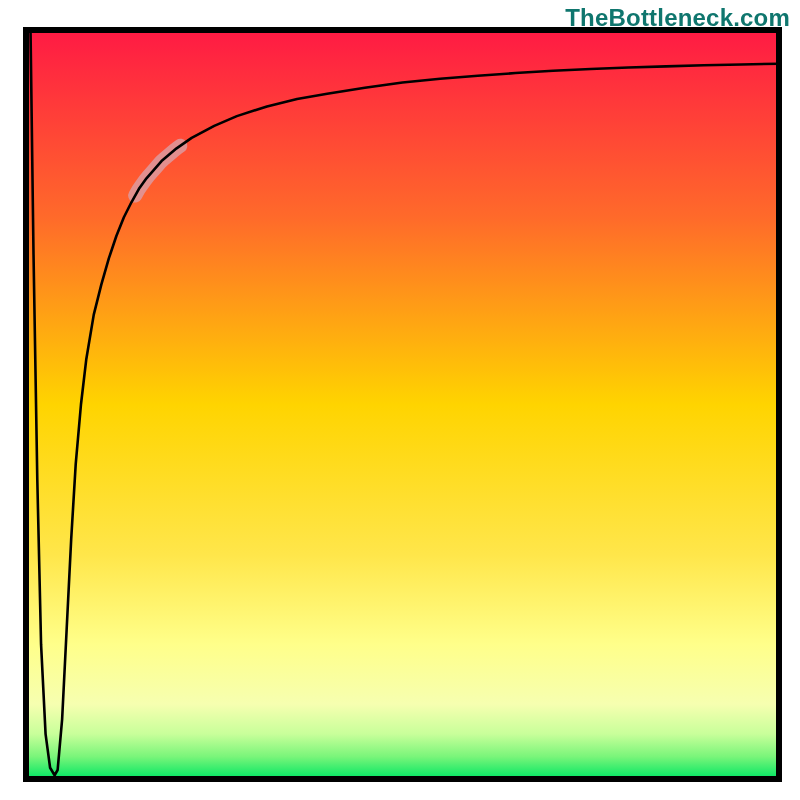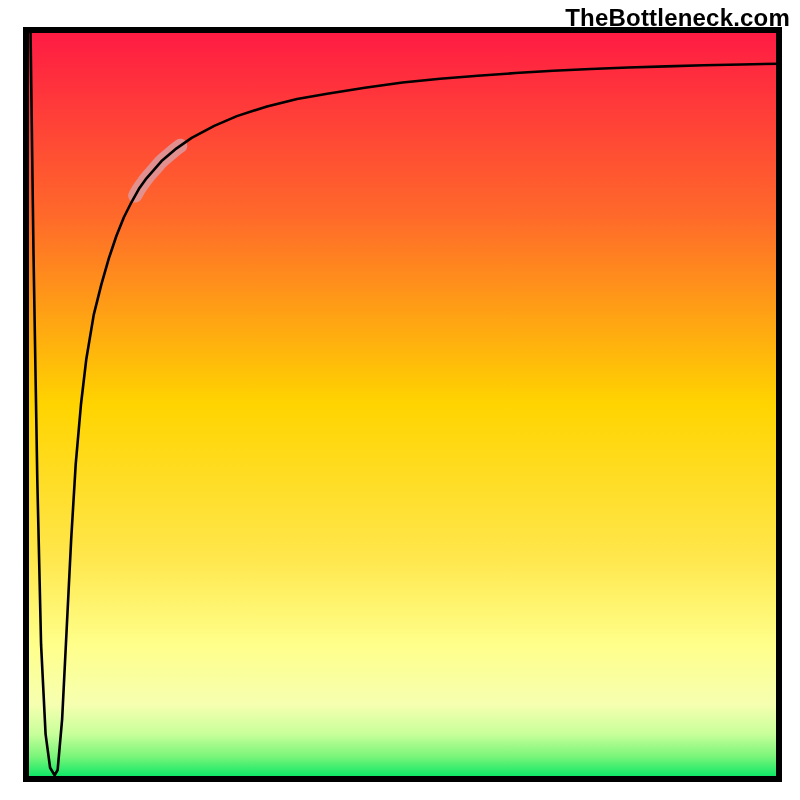--- a/index.html
+++ b/index.html
@@ -15,21 +15,21 @@
     position: relative;
     width: 800px;
     height: 800px;
   }
   .watermark {
     position: absolute;
     top: 4px;
     right: 10px;
     font-size: 24px;
     font-weight: 600;
-    color: #000000;
+    color: #0f766e;
     letter-spacing: 0.2px;
     user-select: none;
   }
   svg.plot {
     position: absolute;
     left: 0;
     top: 0;
   }
 </style>
 </head>

